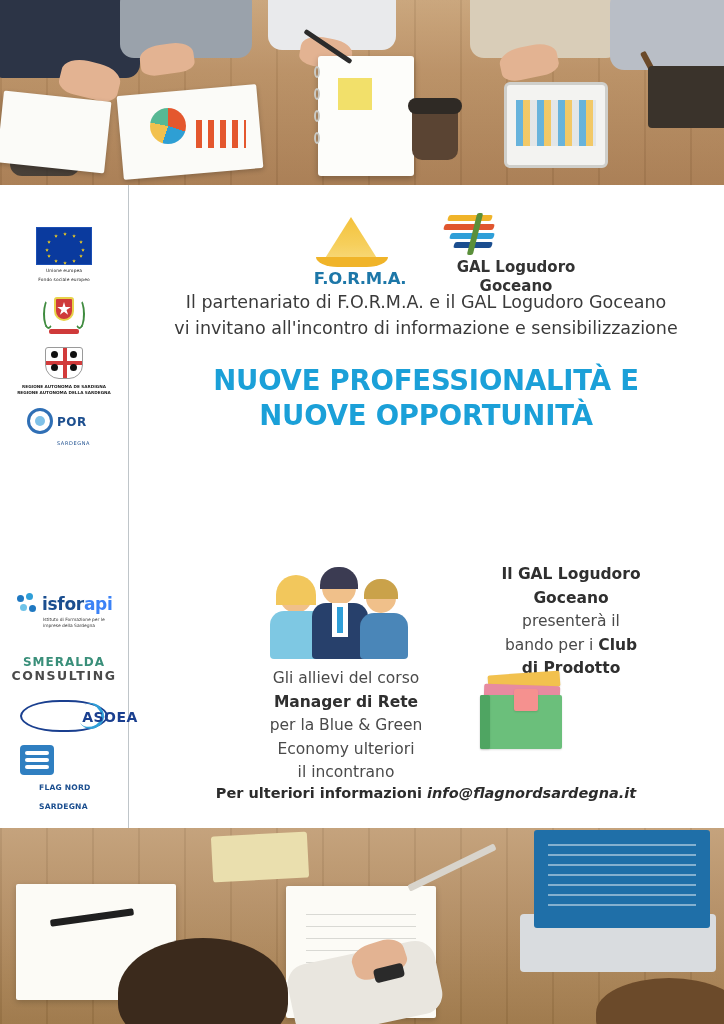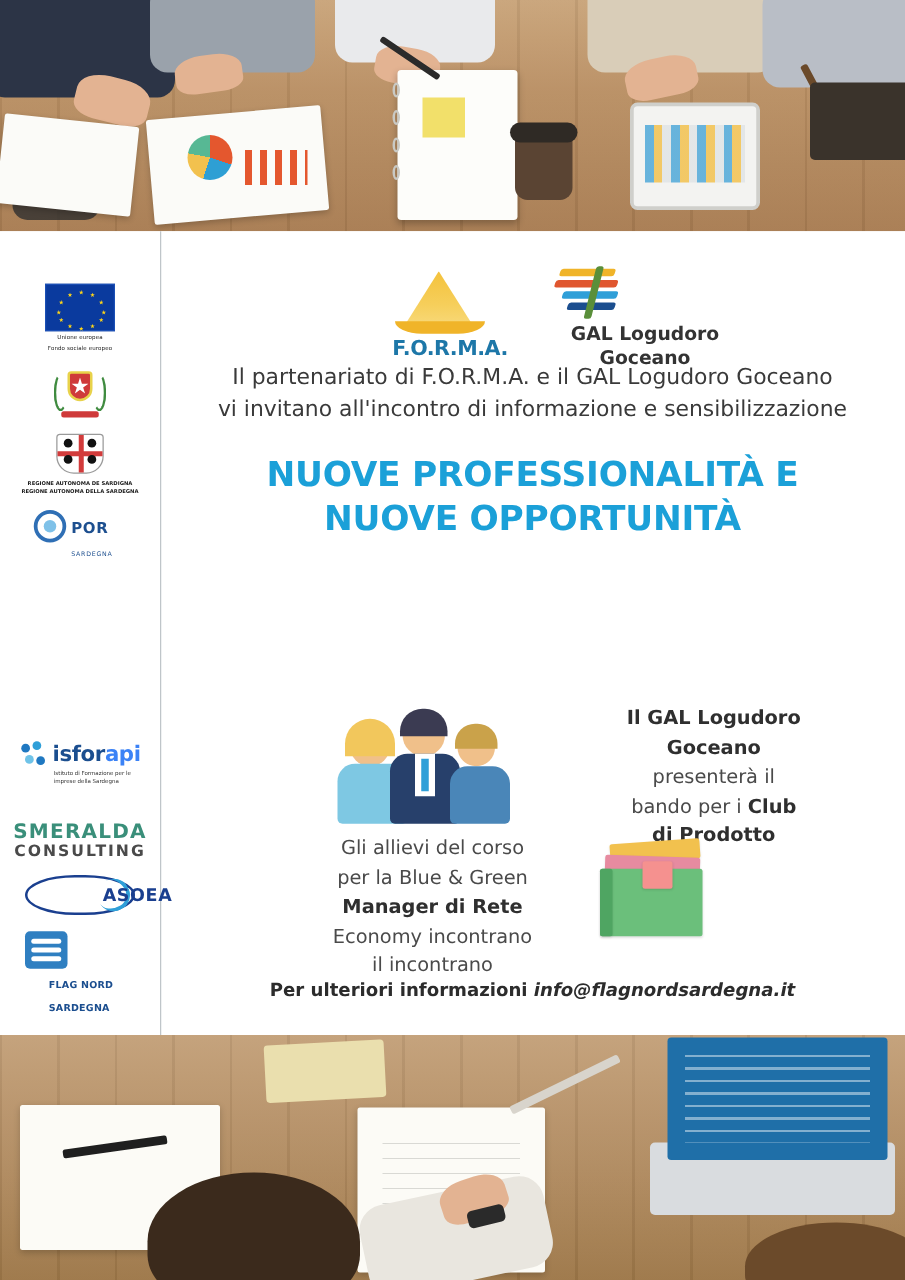--- a/index.html
+++ b/index.html
@@ -105,21 +105,21 @@
   .por-sub { font-size: 5px; color:#1d4f8f; letter-spacing:.6px;}
 
   .isfor-wrap { width: 110px; margin: 0 auto; position: relative; text-align:left; padding-left:8px;}
   .isfor-mark { display:inline-block; vertical-align:middle; width: 22px; height: 22px; position: relative;}
   .isfor-dot { position:absolute; width:7px; height:7px; border-radius:50%; background:#1f78c1;}
   .isfor-name { display:inline-block; vertical-align:middle; font-size: 17px; font-weight:bold; color:#1b4e8f; letter-spacing:-0.3px; margin-left:3px;}
   .isfor-name i { color:#3b82f6; font-style:normal;margin-top:39px; }
   .isfor-sub { font-size: 4.4px; color:#333; margin-top:2px; margin-left: 26px; line-height:1.4;}
 
   .smer { width: 118px; margin: 0 auto; text-align:center;}
-  .smer-1 { font-size: 16px; color:#3a8f7a; letter-spacing:1px; font-weight:600;}
+  .smer-1 { font-size: 12px; color:#3a8f7a; letter-spacing:1px; font-weight:600;}
   .smer-2 { font-size: 12.5px; color:#4a4a4a; letter-spacing:1.6px; font-weight:bold; margin-top:-1px;}
 
   .asoea { width: 92px; height: 38px; margin: 0 auto; position: relative;}
   .asoea-oval {
     position:absolute; inset: 3px 2px; border: 2.5px solid #1a3f8f; border-radius: 50%/55%;
   }
   .asoea-txt { position:absolute; width:100%; top: 12px; text-align:center; font-size: 14px; font-weight:bold; color:#1a3f8f; letter-spacing:.5px;}
   .asoea-swoosh { position:absolute; right: 6px; top: 6px; width: 26px; height: 26px; border-bottom: 3px solid #2f9fd8; border-right:3px solid #2f9fd8; border-radius:50%; transform: rotate(-30deg);}
 
   .flag-wrap { width: 112px; margin: 0 auto; text-align:left; padding-left: 12px;}
@@ -398,23 +398,23 @@
       <span class="ph" style="left:64px;top:36px;width:16px;height:34px;background:#ffffff;"></span>
       <span class="ph" style="left:69px;top:40px;width:6px;height:26px;background:#2f9fd8;"></span>
 
       <span class="head" style="left:98px;top:16px;width:30px;height:30px;background:#f0c08a;"></span>
       <span class="ph" style="left:96px;top:12px;width:34px;height:20px;background:#caa24a;border-radius:16px 16px 0 0;"></span>
       <span class="body" style="left:92px;top:46px;width:48px;height:46px;background:#4a86b8;"></span>
     </div>
 
     <div class="left-caption">
       <div>Gli allievi del corso</div>
+      <div><b>Manager di Rete</b></div>
       <div>per la Blue &amp; Green</div>
-      <div><b>Manager di Rete</b></div>
-      <div>Economy incontrano</div>
+      <div>Economy ulteriori</div>
       <div>il incontrano</div>
     </div>
 
     <div class="right-caption">
       <div><b>Il GAL Logudoro</b></div>
       <div><b>Goceano</b></div>
       <div>presenterà il</div>
       <div><span>bando per i </span><b>Club</b></div>
       <div><b>di Prodotto</b></div>
     </div>

